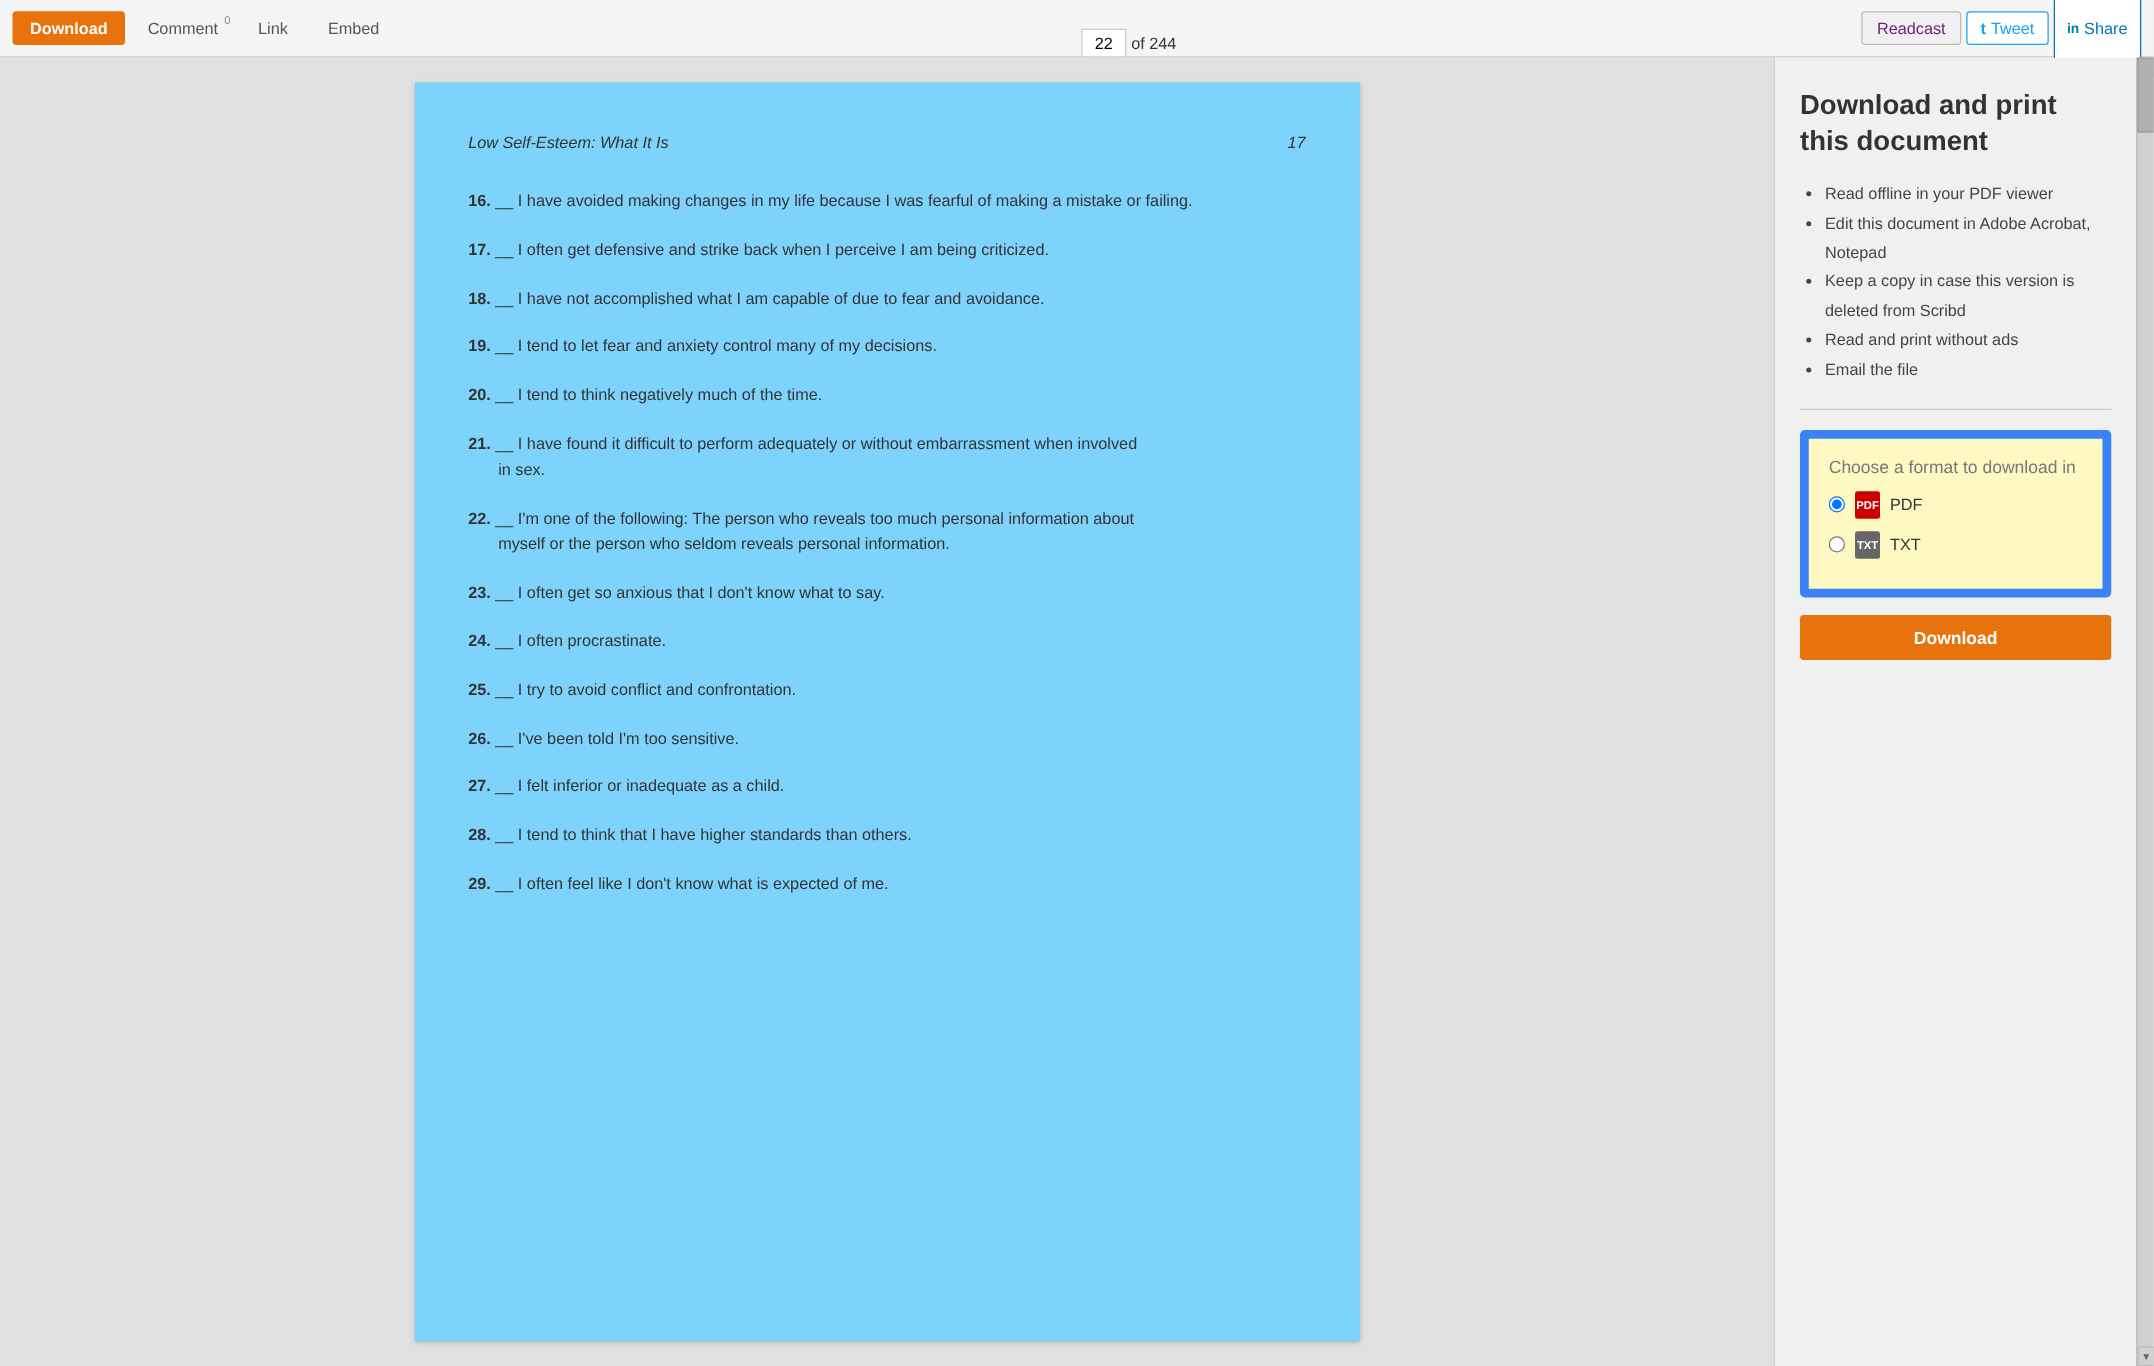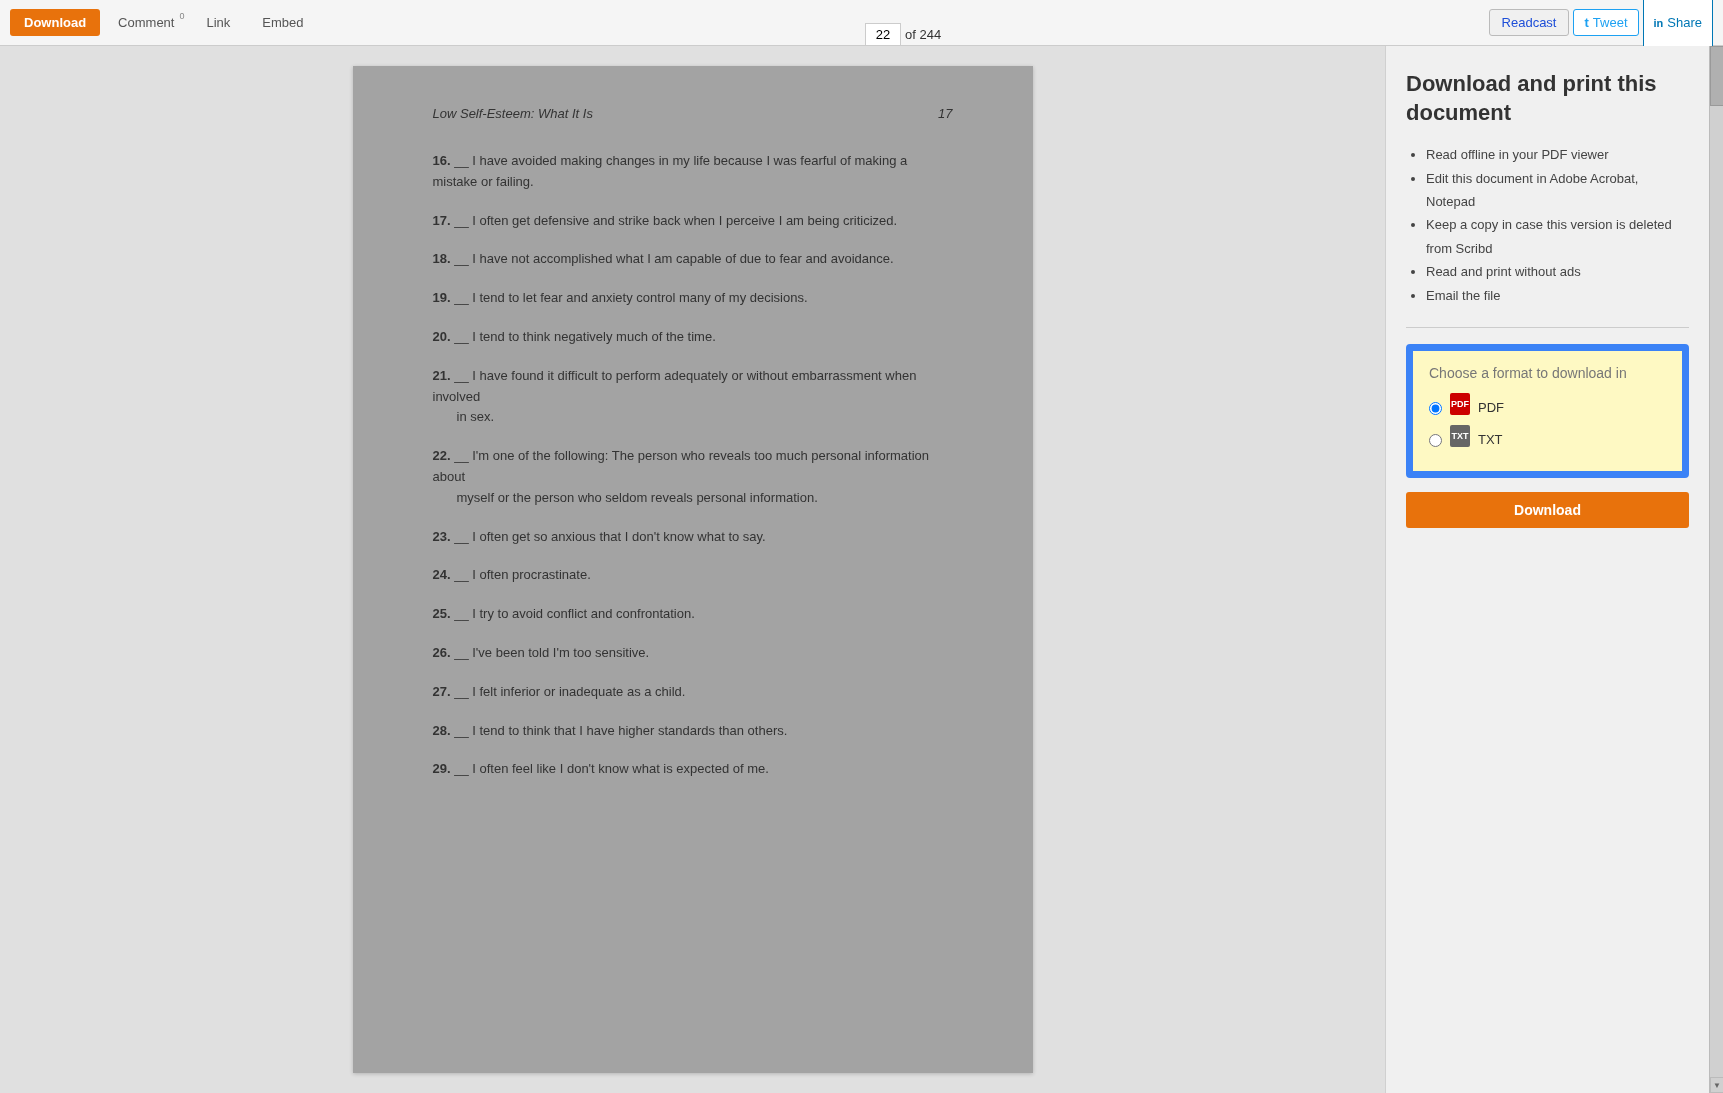--- a/index.html
+++ b/index.html
@@ -52,21 +52,21 @@
       padding: 3px;
       font-size: 13px;
       background: #fff;
     }
     .readcast-btn {
       border: 1px solid #bbb;
       background: #f0f0f0;
       padding: 5px 12px;
       cursor: pointer;
       font-size: 13px;
-      color: #1d4ed8;
+      color: #701a75;
       border-radius: 3px;
     }
     .tweet-btn {
       display: flex;
       align-items: center;
       gap: 4px;
       border: 1px solid #1da1f2;
       background: #fff;
       color: #1da1f2;
       padding: 5px 10px;
@@ -98,44 +98,44 @@
     
     #doc-viewer {
       flex: 1;
       background: #e0e0e0;
       overflow-y: auto;
       display: flex;
       justify-content: center;
       padding: 20px 0;
     }
     #doc-page {
-      background: #a3a3a3;
-      width: 680px;
+      background: #7dd3fc;
+      width: 756px;
       min-height: 900px;
-      padding: 40px 80px;
+      padding: 40px 43px;
       box-shadow: 0 1px 4px rgba(0,0,0,0.2);
     }
     .doc-header {
       display: flex;
       justify-content: space-between;
       margin-bottom: 30px;
       font-style: italic;
       font-size: 13px;
       color: #333;
     }
     .doc-item {
       margin-bottom: 18px;
       font-size: 13px;
       line-height: 1.6;
       color: #333;
     }
 
     
     #right-panel {
-      width: 324px;
+      width: 290px;
       background: #f0f0f0;
       border-left: 1px solid #d0d0d0;
       padding: 24px 20px;
       overflow-y: auto;
     }
     .panel-title {
       font-size: 22px;
       font-weight: bold;
       color: #333;
       margin-bottom: 16px;
@@ -161,21 +161,21 @@
       padding: 14px 16px;
       margin-bottom: 14px;
     }
     .format-title {
       font-size: 14px;
       color: #777;
       margin-bottom: 12px;
     }
     .format-option {
       display: flex;
-      align-items: flex-end;
+      align-items: center;
       gap: 8px;
       margin-bottom: 10px;
       font-size: 13px;
       cursor: pointer;
     }
     .format-option input[type="radio"] {
       cursor: pointer;
     }
     .format-icon {
       width: 20px;

